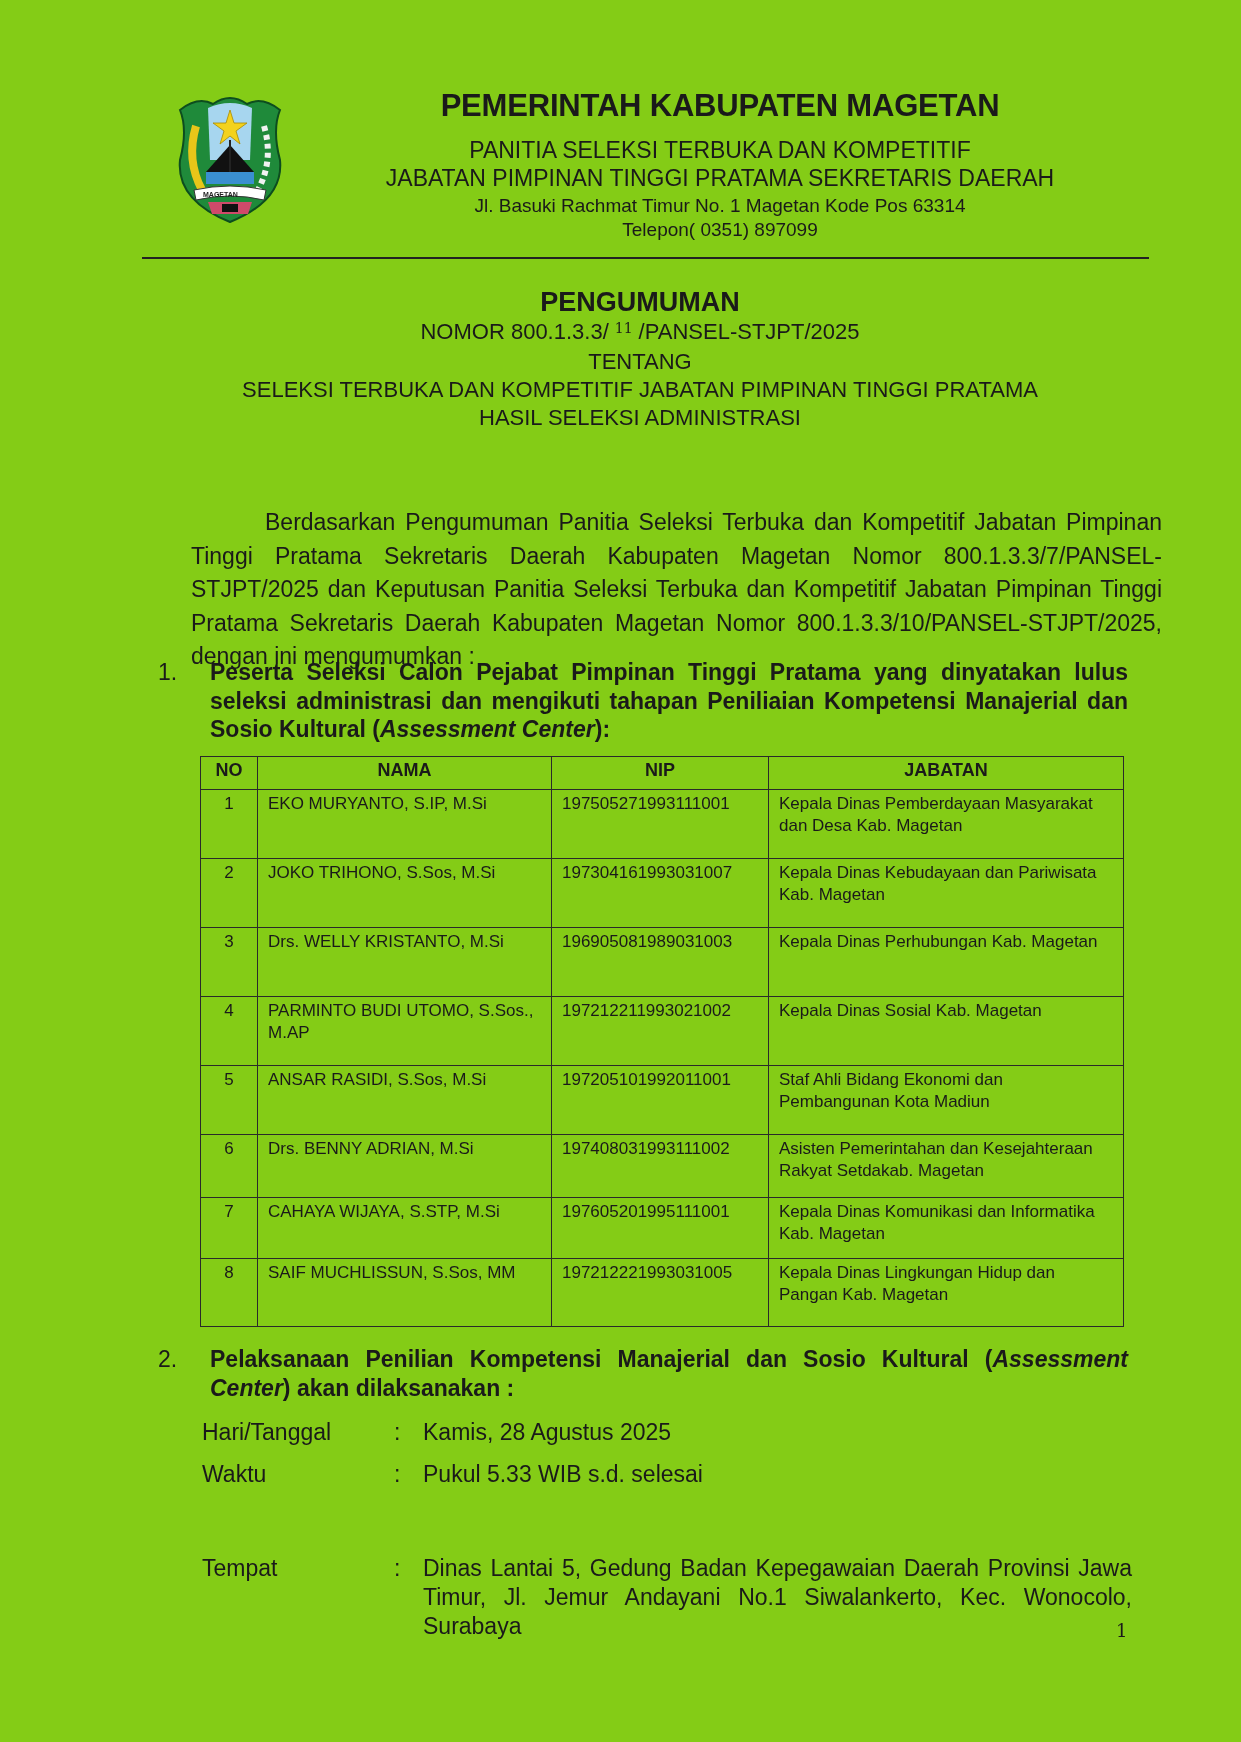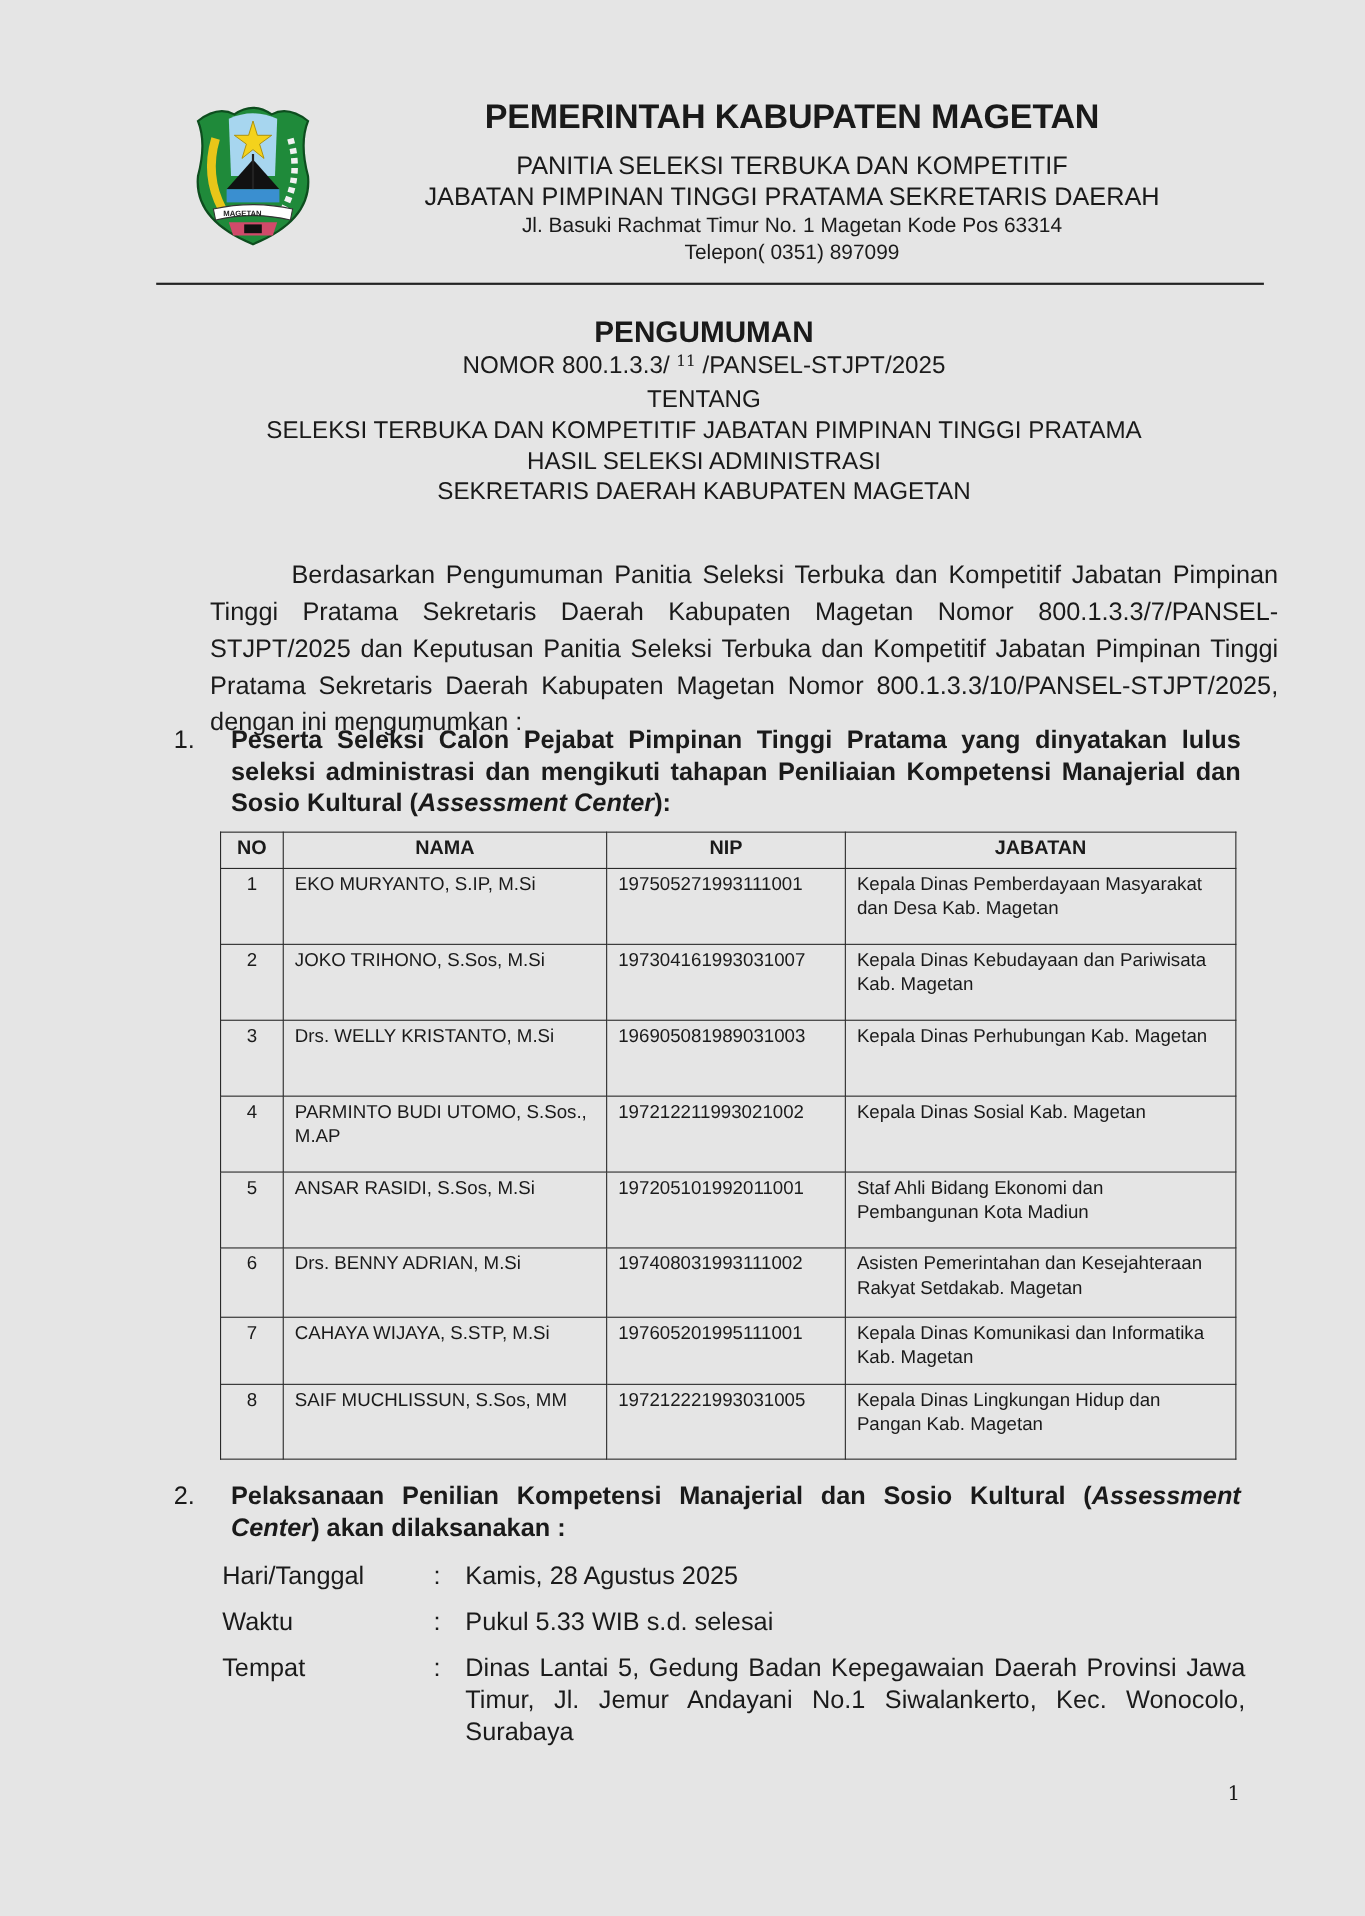--- a/index.html
+++ b/index.html
@@ -1,20 +1,20 @@
 <!DOCTYPE html>
 <html><head>
 <meta charset="utf-8">
 <style>
   html, body { margin: 0; padding: 0; background: #ffffff; }
   body {
     width: 1241px; height: 1742px; position: relative; overflow: hidden;
     font-family: "Liberation Sans", sans-serif; color: #1a1a1a;
   }
-  .page { position: absolute; inset: 0; background: #e5e5e5; }
+  .page { position: absolute; inset: 0; background: #84cc16; }
 
   
   .logo { position: absolute; left: 168px; top: 90px; width: 124px; height: 136px; }
   .kop { position: absolute; left: 290px; top: 88px; width: 860px; text-align: center; }
   .kop .l1 { font-size: 31px; font-weight: bold; line-height: 36px; letter-spacing: -0.2px; }
   .kop .l2 { font-size: 23px; line-height: 28px; margin-top: 12px; }
   .kop .l3 { font-size: 23px; line-height: 28px; }
   .kop .l4 { font-size: 19px; line-height: 24px; margin-top: 2px; }
   .kop .l5 { font-size: 19px; line-height: 24px; }
   .rule { position: absolute; left: 142px; top: 257px; width: 1007px; height: 2px; background: #222; }
@@ -43,21 +43,21 @@
   table.peserta td.nip { width: 196px; }
   table.peserta tr.r { height: 69px; }
 
   
   .sched { position: absolute; left: 202px; width: 930px; font-size: 23px; line-height: 29px; }
   .sched .lbl { position: absolute; left: 0; top: 0; }
   .sched .colon { position: absolute; left: 192px; top: 0; }
   .sched .val { margin-left: 221px; text-align: justify; }
   .s1 { top: 1418px; }
   .s2 { top: 1460px; }
-  .s3 { top: 1502px; }
+  .s3 { top: 1554px; }
 
   .pageno { position: absolute; left: 1116px; top: 1620px; font-family: "DejaVu Serif", serif; font-size: 18px; }
 </style>
 </head>
 <body>
 
 <div class="page">
 
   <svg class="logo" viewBox="0 0 124 136">
     <path d="M12 20 Q30 6 45 14 Q62 2 79 14 Q94 6 112 20 Q104 40 112 70 Q116 110 62 132 Q8 110 12 70 Q20 40 12 20 Z" fill="#1f8a3a" stroke="#0d4d1e" stroke-width="2"></path>
@@ -84,21 +84,20 @@
   <div class="rule"></div>
 
   <div class="title">
     <div class="t1">PENGUMUMAN</div>
     <div class="t2">
       <span>NOMOR  800.1.3.3/</span><span class="num">11</span><span>/PANSEL-STJPT/2025</span>
     </div>
     <div class="t2">TENTANG</div>
     <div class="t2">SELEKSI TERBUKA DAN KOMPETITIF JABATAN PIMPINAN TINGGI PRATAMA</div>
     <div class="t2">HASIL SELEKSI ADMINISTRASI</div>
-    <div class="t2">SEKRETARIS DAERAH KABUPATEN MAGETAN</div>
   </div>
 
   <div class="body indent">Berdasarkan Pengumuman Panitia Seleksi Terbuka dan Kompetitif Jabatan Pimpinan Tinggi Pratama Sekretaris Daerah Kabupaten Magetan Nomor 800.1.3.3/7/PANSEL-STJPT/2025 dan Keputusan Panitia Seleksi Terbuka dan Kompetitif Jabatan Pimpinan Tinggi Pratama Sekretaris Daerah Kabupaten Magetan Nomor 800.1.3.3/10/PANSEL-STJPT/2025, dengan ini mengumumkan :</div>
 
   <div class="list item1">
     <span class="n">1.</span>
     <div class="txt"><span>Peserta Seleksi Calon Pejabat Pimpinan Tinggi Pratama yang dinyatakan lulus seleksi administrasi dan mengikuti tahapan Peniliaian Kompetensi Manajerial dan Sosio Kultural (</span><i>Assessment Center</i><span>):</span></div>
   </div>
 
   <table class="peserta">

